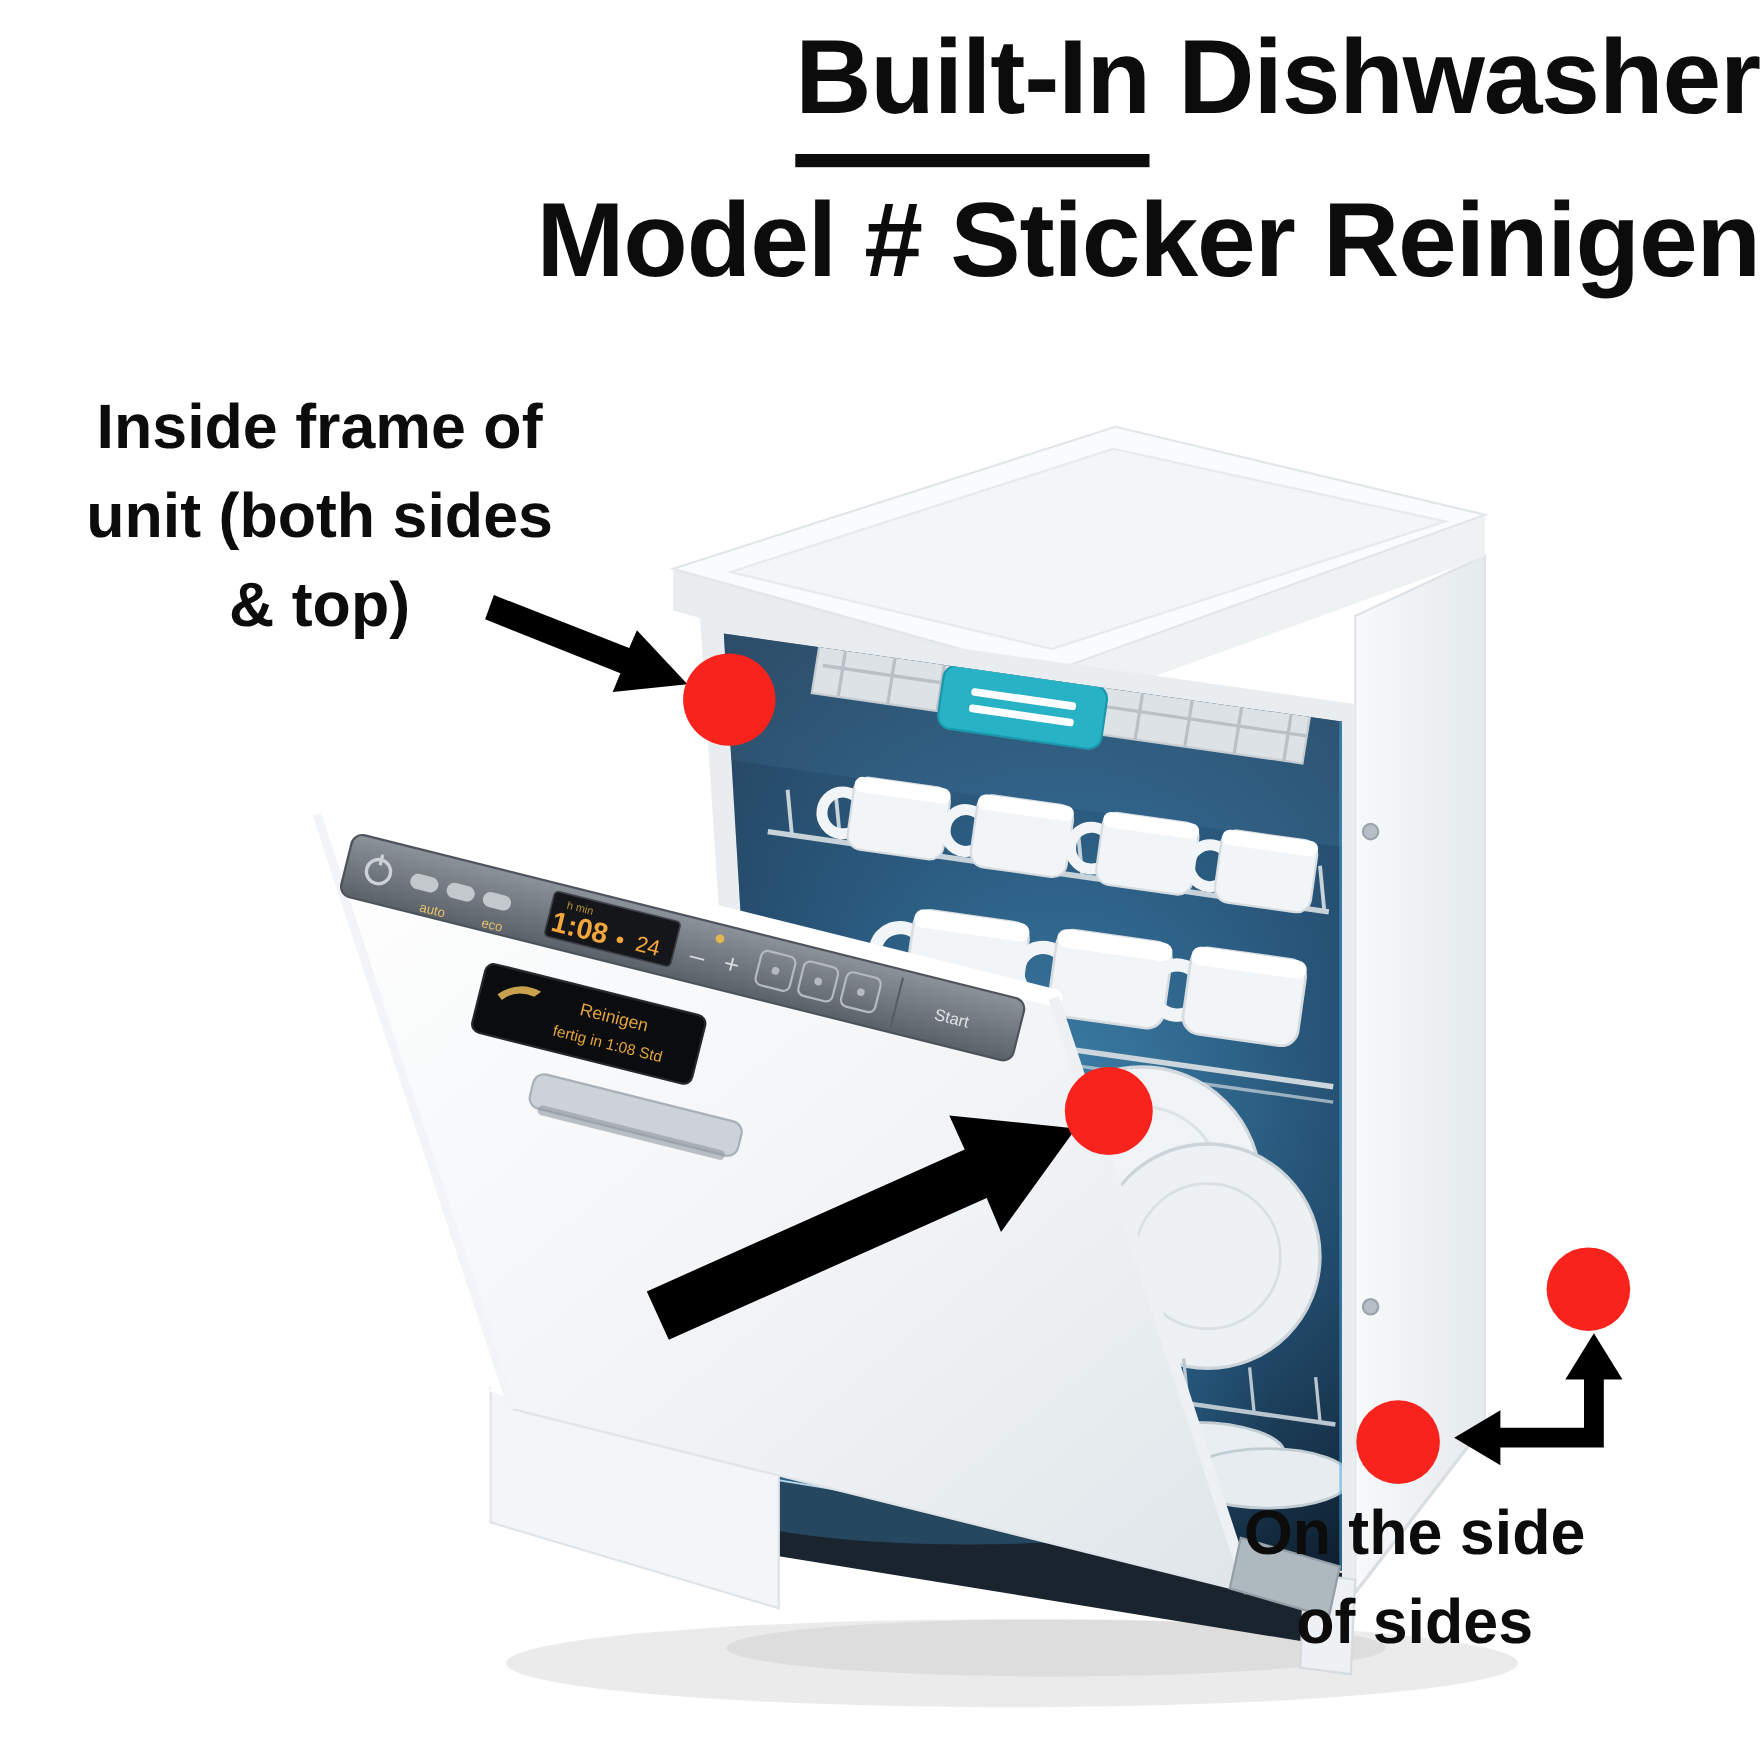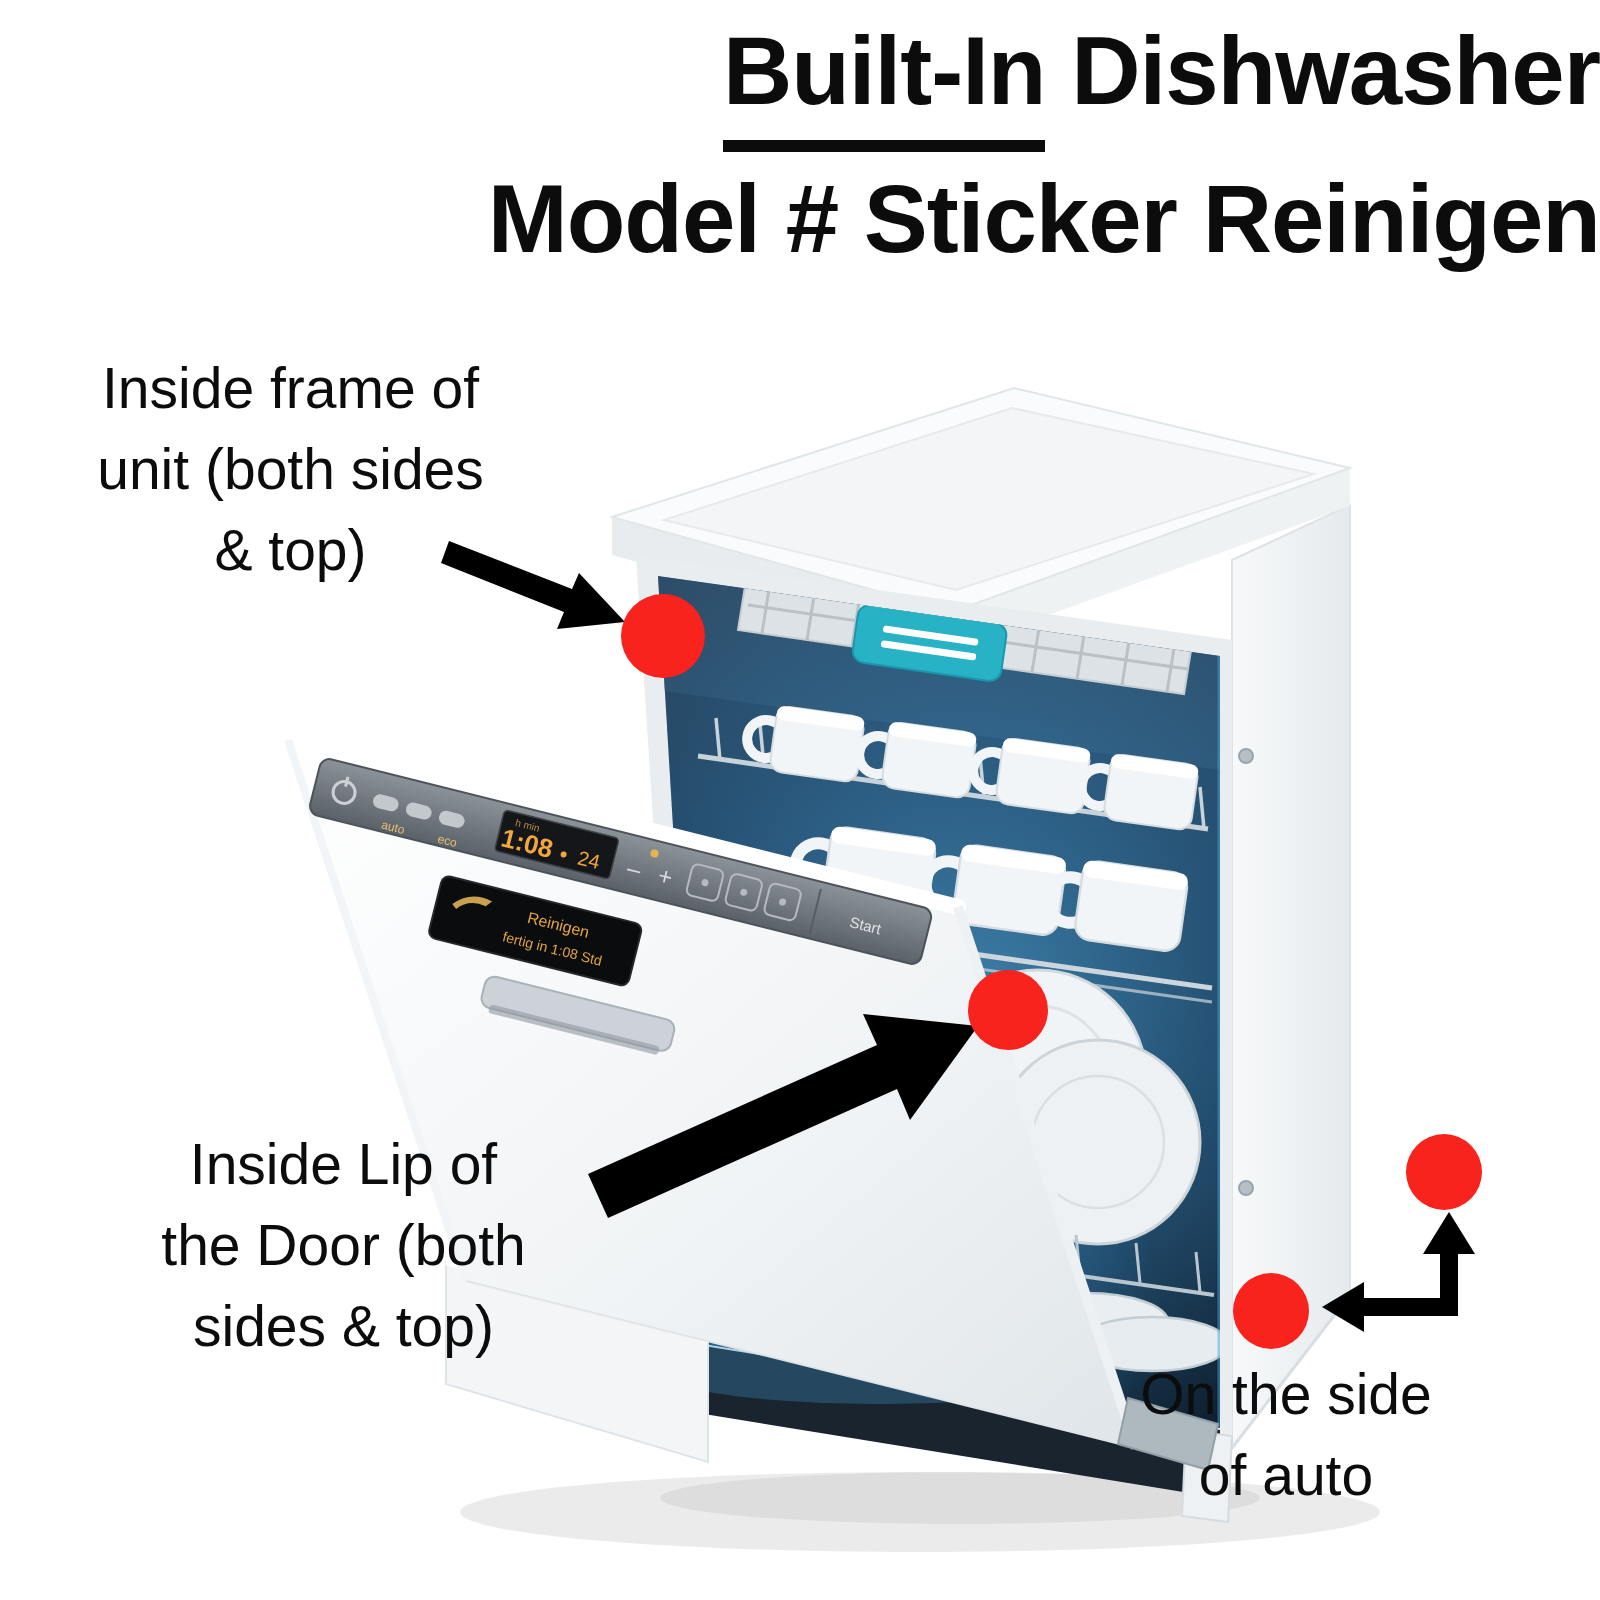--- a/index.html
+++ b/index.html
@@ -3,21 +3,21 @@
 <meta charset="utf-8">
 <style>
   html,body{margin:0;padding:0;background:#ffffff}
   .stage{position:relative;width:1600px;height:1600px;background:#ffffff;overflow:hidden;
          font-family:"Liberation Sans","DejaVu Sans",sans-serif;color:#0c0c0c}
   .stage > svg{position:absolute;left:0;top:0}
   .title{position:absolute;top:4px;left:0;width:100%;text-align:right;
          font-size:96px;font-weight:bold;line-height:1.4;letter-spacing:-1px;margin:0}
   .title .line{display:block}
   .title .u{display:inline-block;border-bottom:12px solid #0c0c0c;padding-bottom:2px}
-  .callout{position:absolute;font-size:57px;font-weight:normal;line-height:1.42;
+  .callout{position:absolute;font-size:57px;font-weight:bold;line-height:1.42;
            text-align:center;white-space:pre-line;color:#0c0c0c}
   .callout-frame{left:38px;top:348px;width:505px}
   .callout-door{left:86px;top:1124px;width:515px}
   .callout-side{left:1076px;top:1354px;width:420px}
   svg text{font-family:"Liberation Sans","DejaVu Sans",sans-serif}
 </style>
 </head>
 <body>
 
 <div class="stage">
@@ -203,19 +203,16 @@
   </svg>
 
   <h1 class="title">
     <span class="line"><span class="u">Built-In</span><span> Dishwasher</span></span>
     <span class="line">Model # Sticker Reinigen</span>
   </h1>
 
   <div class="callout callout-frame">Inside frame of
 unit (both sides
 &amp; top)</div>
-  <div class="callout callout-door">Inside Lip of
-the Door (both
-sides &amp; top)</div>
   <div class="callout callout-side">On the side
-of auto</div>
+of sides</div>
 
 </div>
 
 </body></html>

